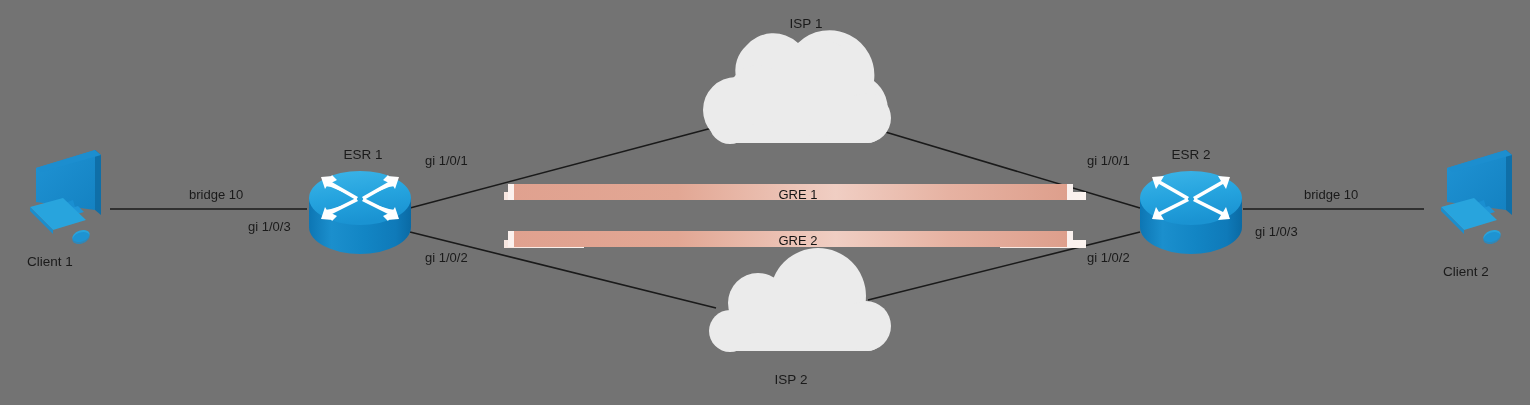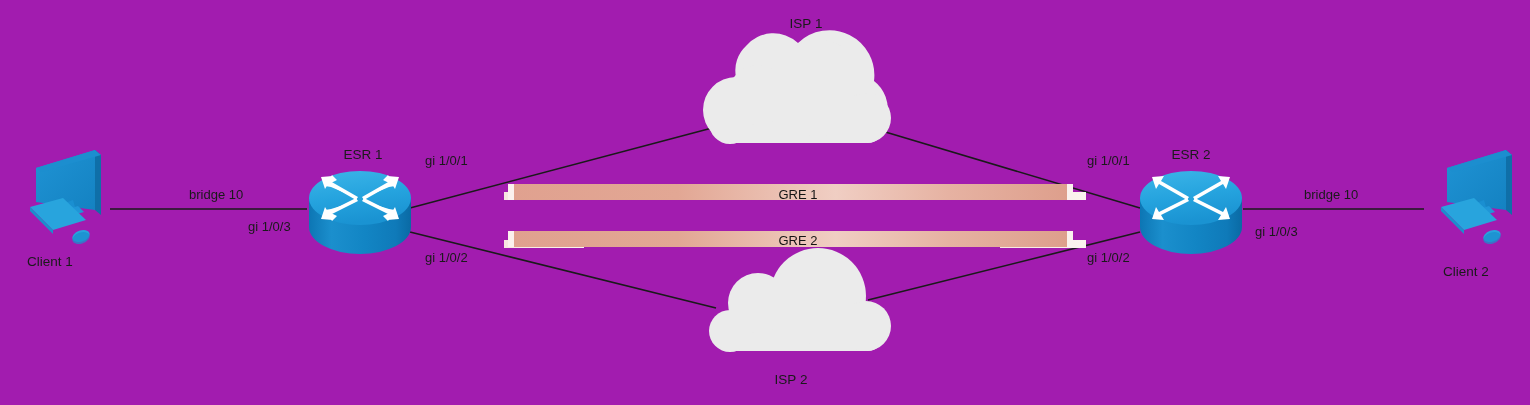--- a/index.html
+++ b/index.html
@@ -8,21 +8,21 @@
     padding: 0;
     background: #ffffff;
   }
   body {
     font-family: "Liberation Sans", sans-serif;
   }
   #diagram-canvas {
     position: relative;
     width: 1530px;
     height: 405px;
-    background: #a21caf;
+    background: #737373;
     overflow: hidden;
   }
   #topology-svg {
     position: absolute;
     top: 0;
     left: 0;
     width: 1530px;
     height: 405px;
   }
   .diagram-label {

